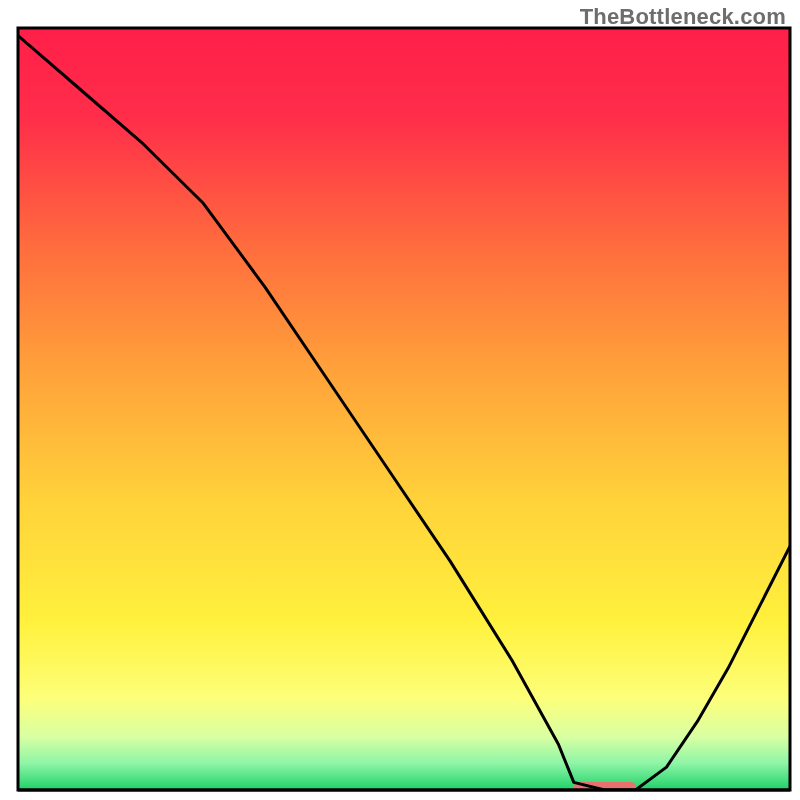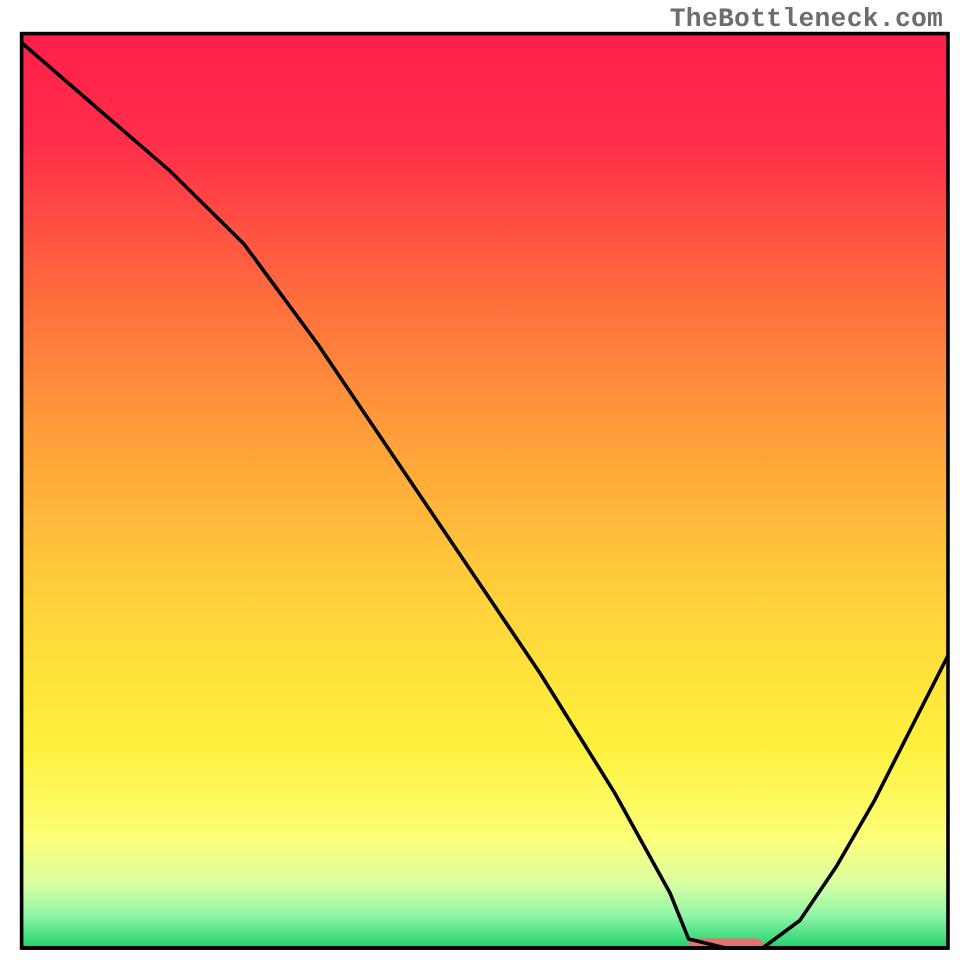--- a/index.html
+++ b/index.html
@@ -7,21 +7,20 @@
     padding: 0;
     width: 800px;
     height: 800px;
     background: #ffffff;
     font-family: Arial, Helvetica, sans-serif;
   }
   .stage {
     position: relative;
     width: 800px;
     height: 720px;
-    font-family: Liberation Mono, monospace;
   }
   .watermark {
     position: absolute;
     top: 4px;
     right: 14px;
     font-size: 22px;
     font-weight: 600;
     color: #6d6d6d;
     letter-spacing: 0.2px;
   }

